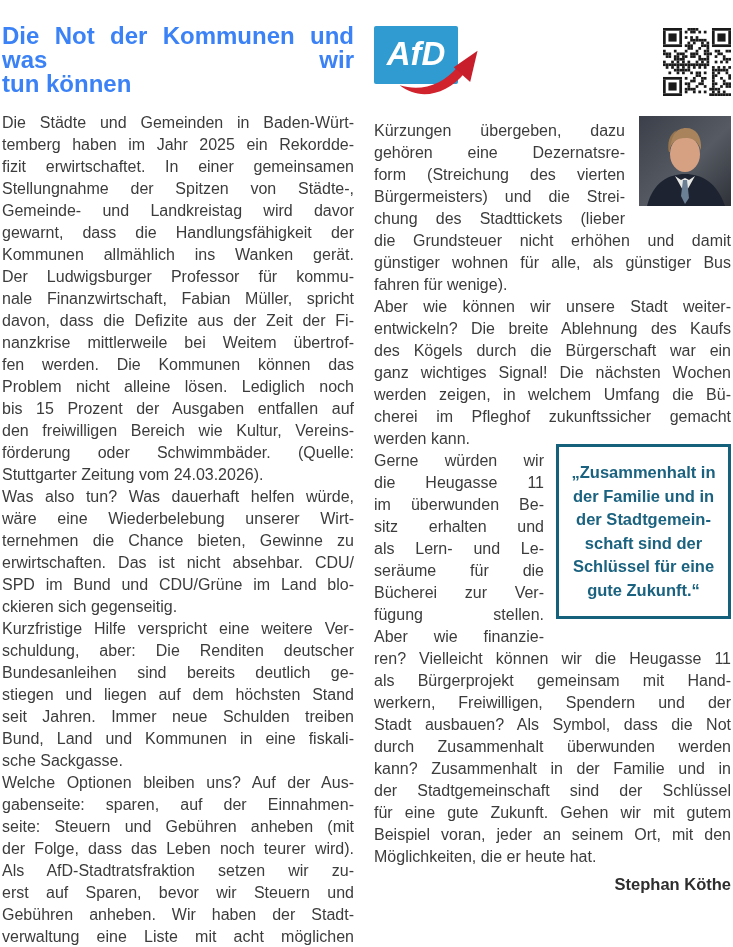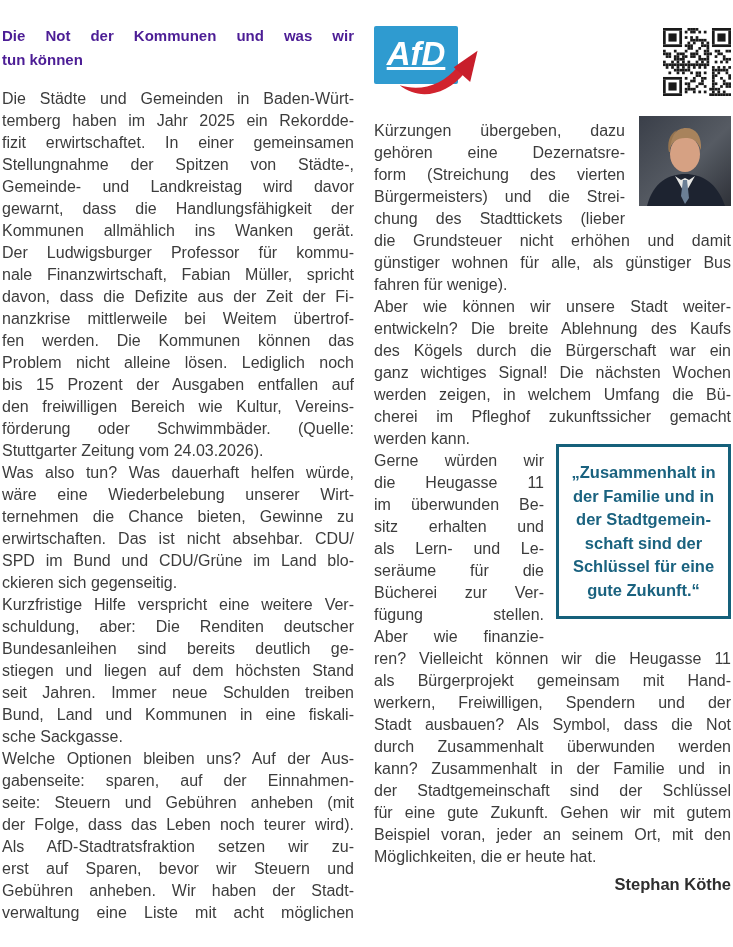--- a/index.html
+++ b/index.html
@@ -10,31 +10,31 @@
   }
   .col-left{width:354px;box-sizing:border-box;padding:24px 0 0 2px;flex:none;}
   .col-right{width:357px;box-sizing:border-box;margin-left:20px;padding-top:25px;flex:none;}
 
   
   .p{font-size:16px;}
   .p .ln{line-height:22px;min-height:22px;text-align:justify;text-align-last:justify;}
   .p.endp .ln:last-child{text-align-last:left;}
 
   .headline{margin:0 0 16px 0;}
-  .headline .ln{font-weight:bold;color:#4c1d95;font-size:15px;line-height:24px;min-height:24px;
+  .headline .ln{font-weight:bold;color:#3b82f6;font-size:24px;line-height:24px;min-height:24px;
                 text-align:justify;text-align-last:justify;}
   .headline .ln:last-child{text-align-last:left;}
 
   
   .header-row{height:70px;margin-bottom:25px;display:flex;justify-content:space-between;align-items:flex-start;}
   .afd-logo{position:relative;width:110px;height:70px;flex:none;}
   .afd-box{position:absolute;left:0;top:1px;width:84px;height:58px;background:#2f9bd0;border-radius:2px;
            display:flex;align-items:center;justify-content:center;}
   .afd-text{color:#ffffff;font-weight:bold;font-style:italic;font-size:33px;letter-spacing:0px;
-            font-family:"Liberation Sans",sans-serif;transform:translateY(-1px);text-decoration:underline;}
+            font-family:"Liberation Sans",sans-serif;transform:translateY(-1px);}
   .afd-arrow{position:absolute;left:24px;top:24px;width:82px;height:48px;}
   .qr{width:68px;height:68px;margin-top:3px;flex:none;}
 
   
   .flow{position:relative;}
   .photo{float:right;width:92px;height:90px;margin:-4px 0 20px 14px;}
   .photo svg{display:block;width:92px;height:90px;}
   .quote-box{
     float:right;width:175px;height:175px;box-sizing:border-box;
     margin:-6px 0 28px 12px;border:3px solid #15607a;background:#ffffff;

